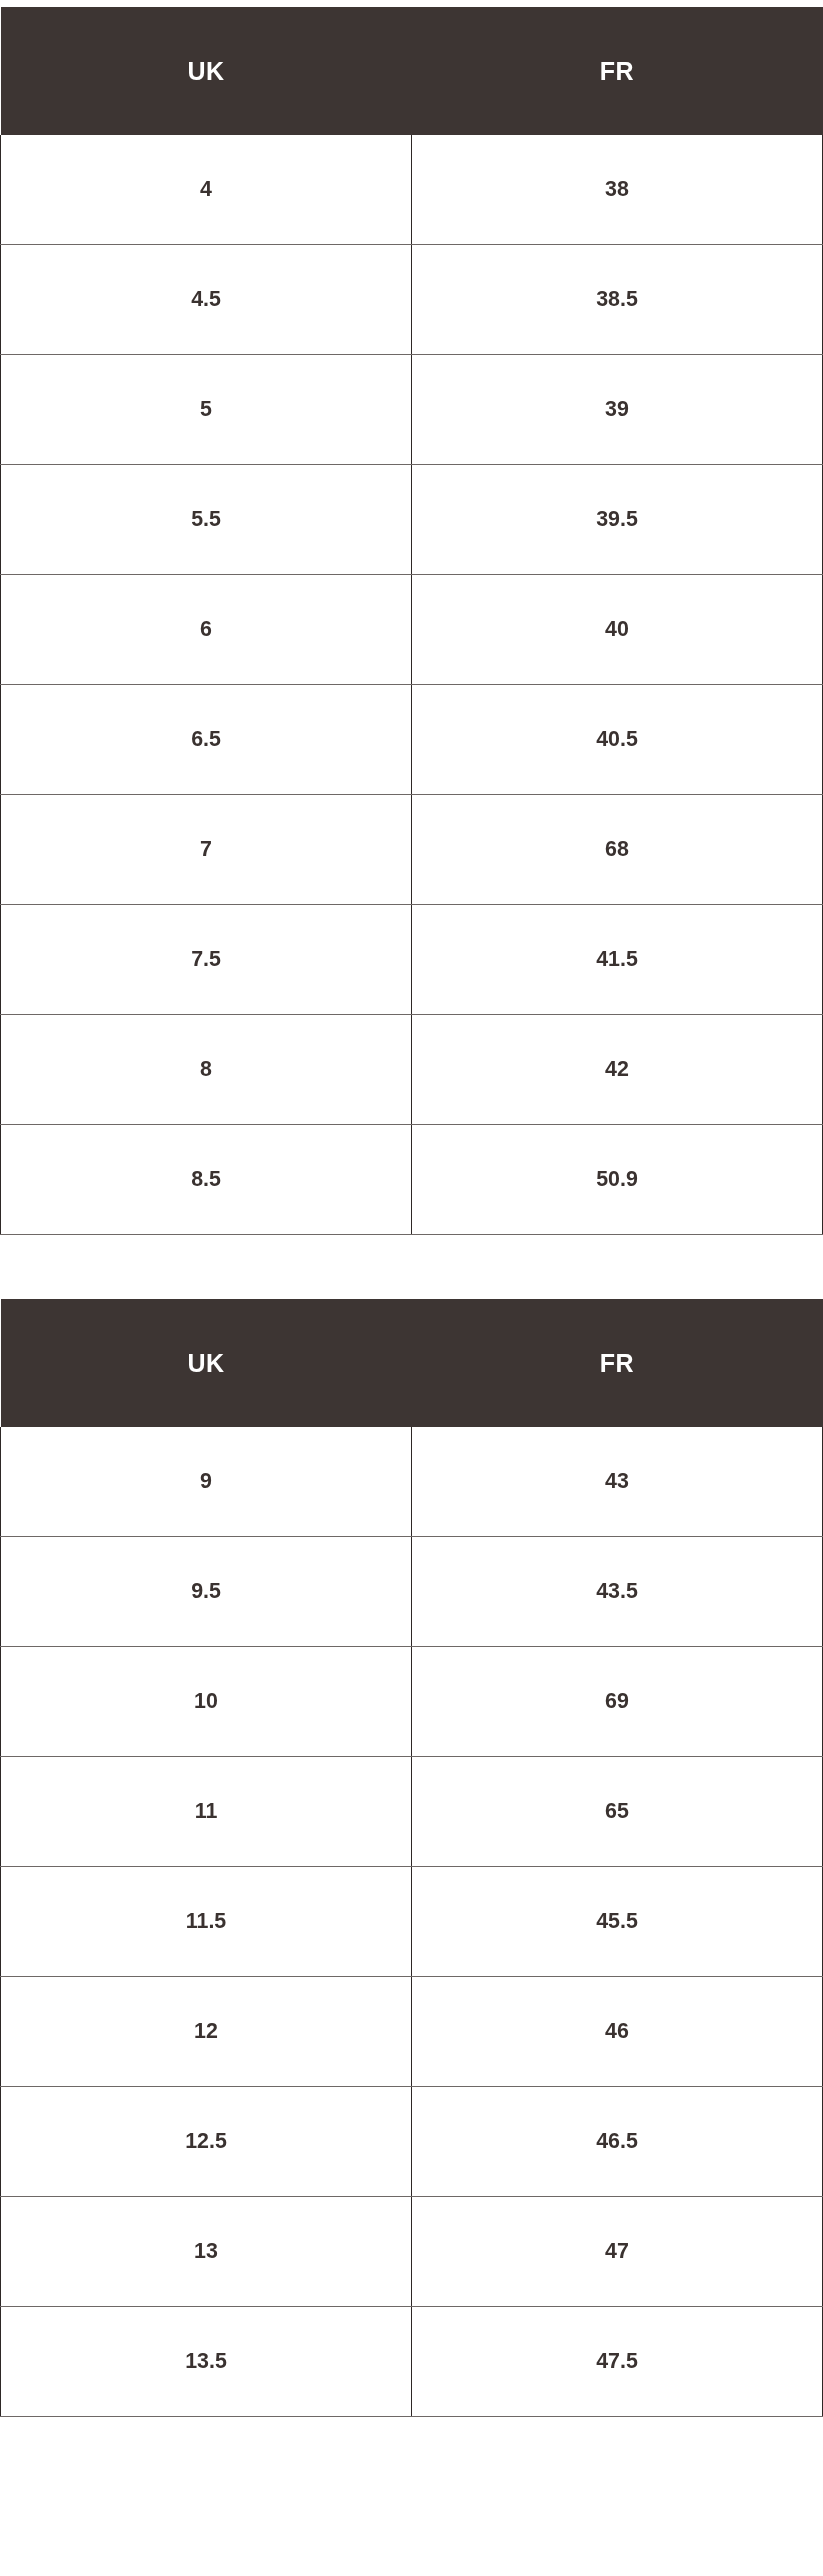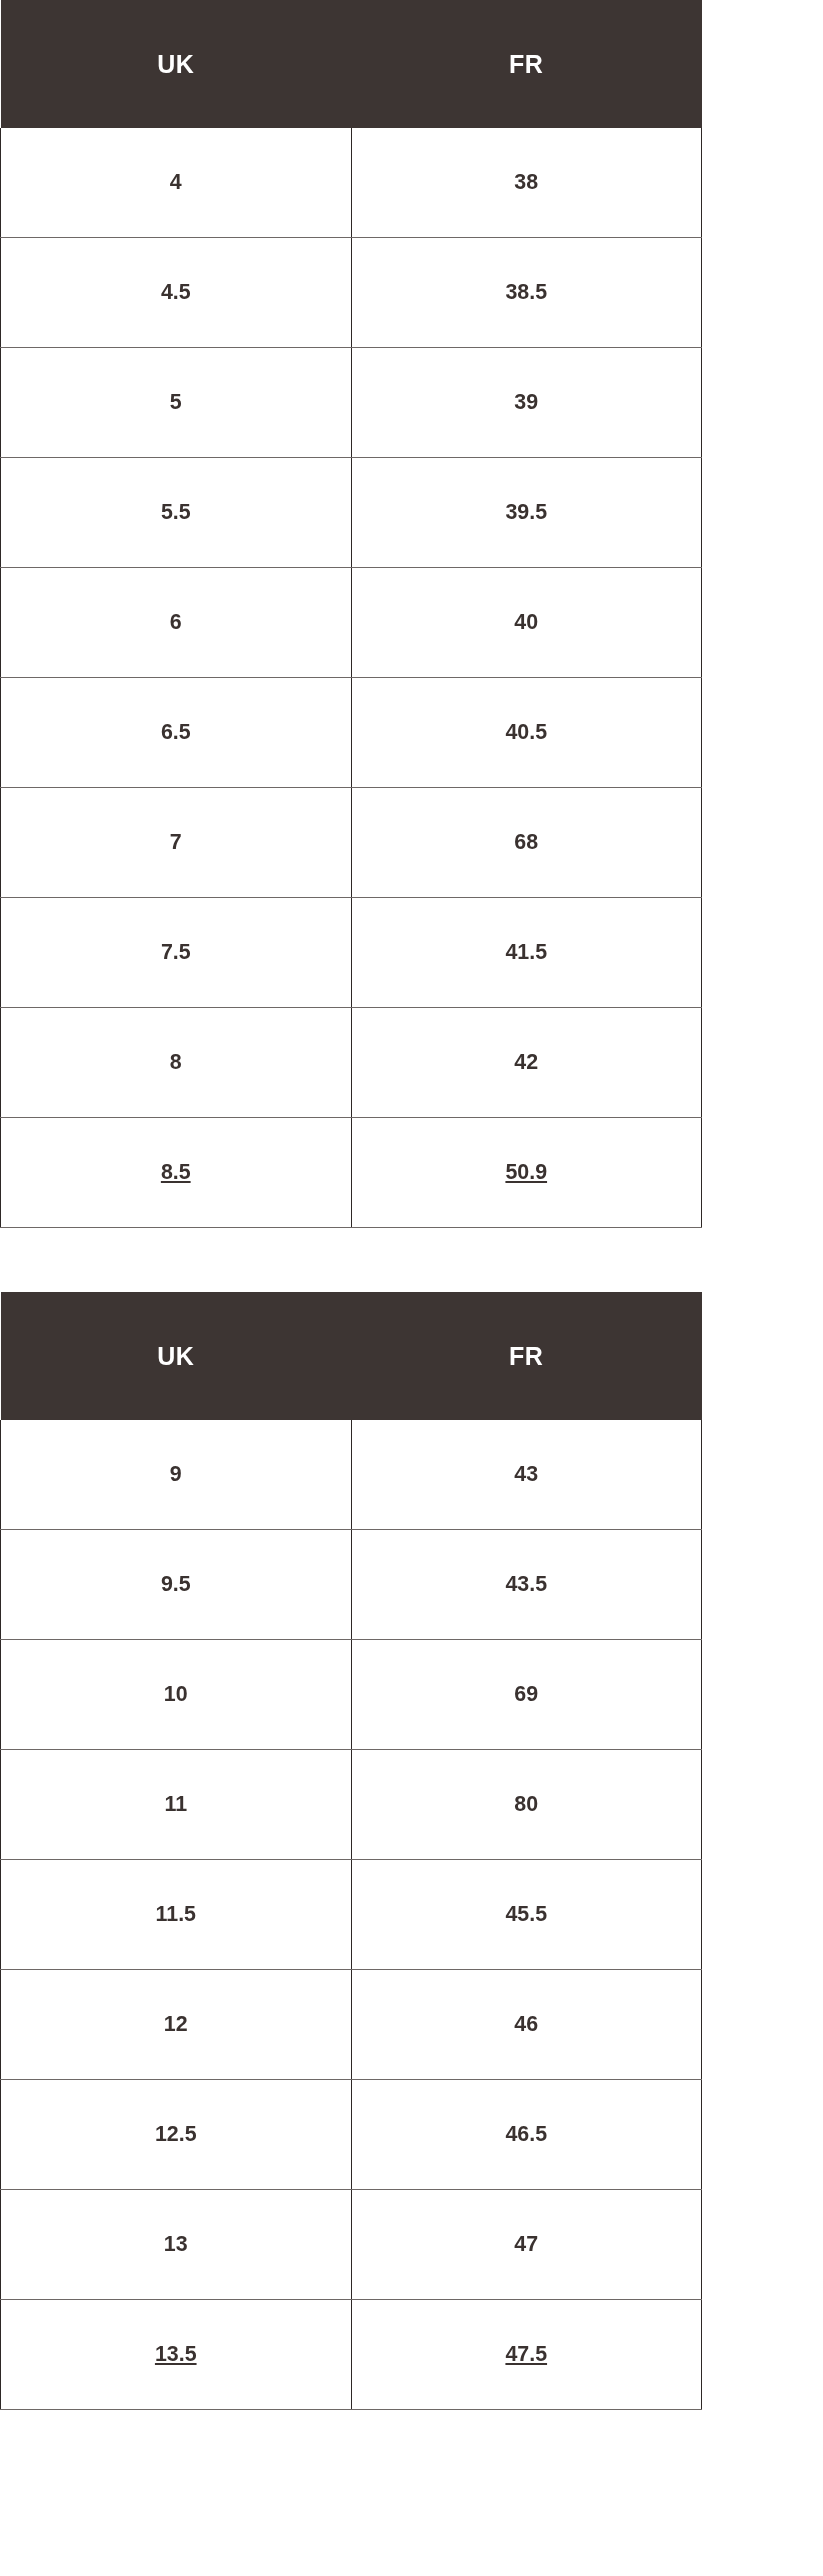--- a/index.html
+++ b/index.html
@@ -15,24 +15,25 @@
     -webkit-font-smoothing: antialiased;
   }
   .page {
     width: 824px;
     height: 2576px;
     position: relative;
     background: #ffffff;
     box-sizing: border-box;
   }
   .size-table {
-    width: 702px;
+    width: 823px;
     border-collapse: collapse;
     table-layout: fixed;
     background: #ffffff;
+    margin-top: 7px;
   }
   .size-table col.col-left,
   .size-table col.col-right {
     width: 50%;
   }
   .size-table thead th {
     background: #3D3533;
     color: #ffffff;
     height: 128px;
     font-size: 25px;
@@ -51,21 +52,20 @@
     font-weight: 700;
     text-align: center;
     vertical-align: middle;
     padding: 0;
     border-bottom: 1.6px solid #6e6866;
     border-left: 0.8px solid #2e2826;
     border-right: 0.8px solid #2e2826;
   }
   .size-table tbody tr:last-child td {
     border-bottom: 1.6px solid #6e6866;
-    text-decoration: underline;
   }
   .table-block + .table-block {
     margin-top: 64px;
   }
 </style>
 </head>
 <body>
 
 <div class="page">
   <div id="tables-root">
@@ -145,21 +145,21 @@
             <tr>
               <td>9.5</td>
               <td>43.5</td>
             </tr>
             <tr>
               <td>10</td>
               <td>69</td>
             </tr>
             <tr>
               <td>11</td>
-              <td>80</td>
+              <td>65</td>
             </tr>
             <tr>
               <td>11.5</td>
               <td>45.5</td>
             </tr>
             <tr>
               <td>12</td>
               <td>46</td>
             </tr>
             <tr>

